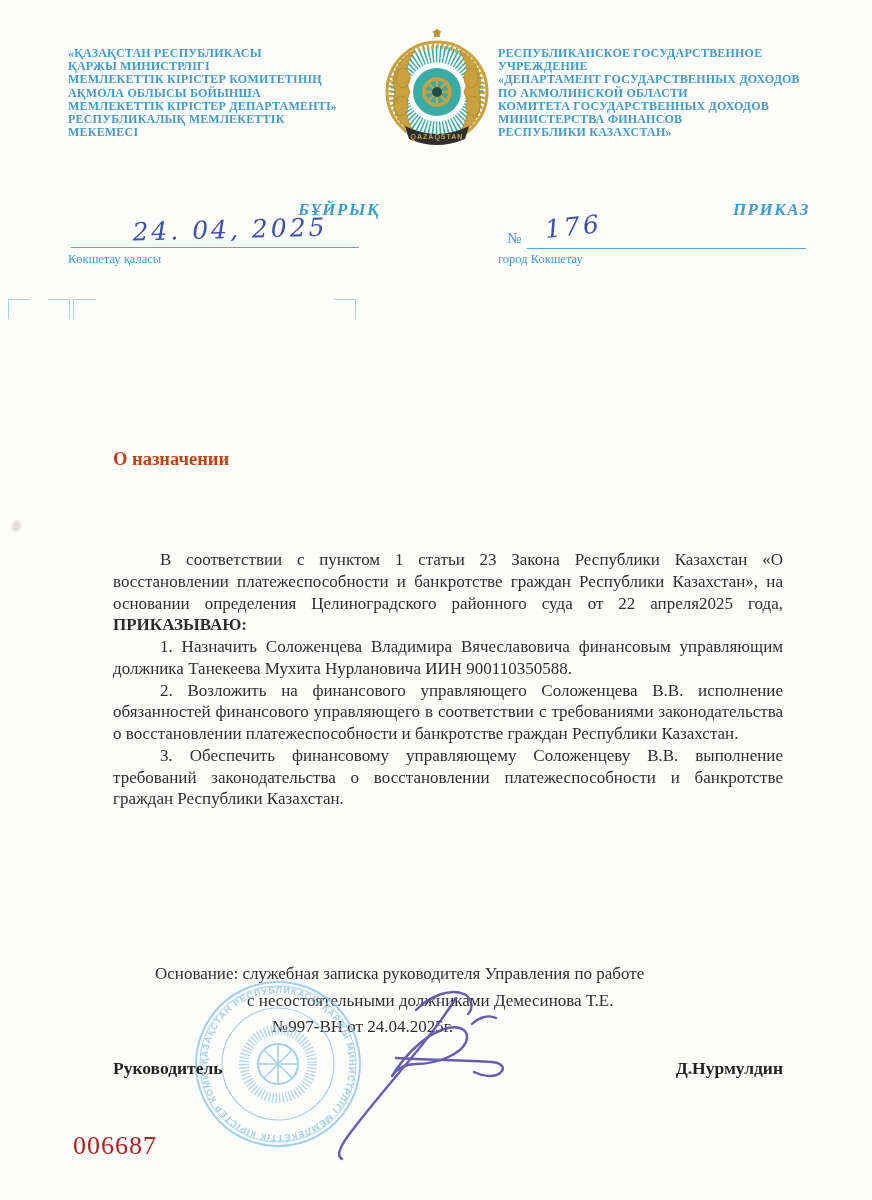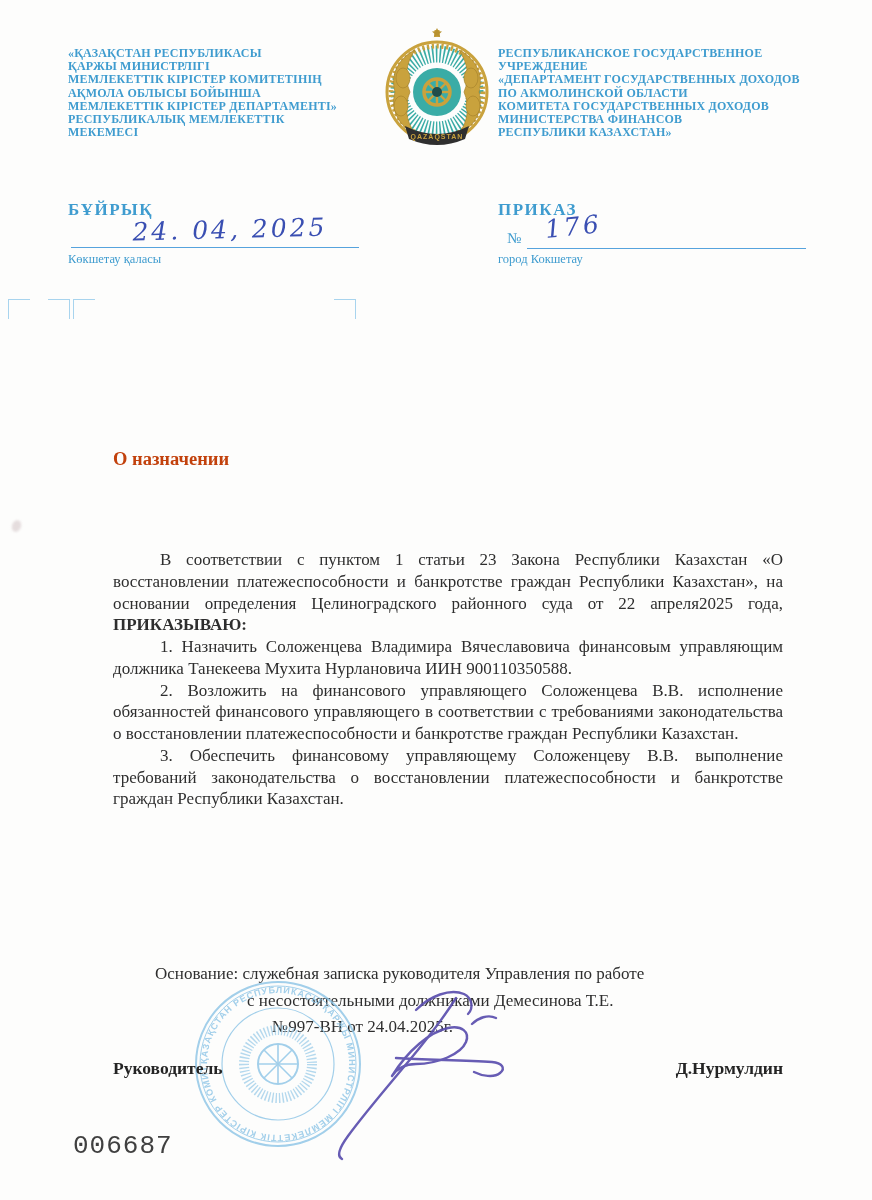--- a/index.html
+++ b/index.html
@@ -11,21 +11,21 @@
   
   .org-block{
     position:absolute;top:47px;width:312px;
     text-align:left;font-weight:bold;font-size:12px;line-height:13.2px;
     color:#3f9ccf;letter-spacing:.2px;
   }
   .org-left{left:68px;}
   .org-right{left:498px;}
   .emblem{position:absolute;left:381px;top:28px;width:112px;height:126px;}
   
-  .order-col{position:absolute;top:200px;width:312px;text-align:left;color:#3f9ccf;}
+  .order-col{position:absolute;top:200px;width:312px;text-align:right;color:#3f9ccf;font-style:italic;}
   .order-kk{left:68px;}
   .order-ru{left:498px;}
   .order-heading{font-weight:bold;font-size:17px;letter-spacing:1.5px;}
   .handwrit{
     font-family:"DejaVu Serif", serif;font-style:italic;color:#3a4fb2;
     font-size:25px;letter-spacing:3px;
   }
   .hw-date{position:absolute;left:120px;top:215px;width:220px;text-align:center;transform:rotate(-1.5deg);}
   .hw-num{position:absolute;left:545px;top:212px;transform:rotate(-6deg);}
   .num-sign{position:absolute;left:507px;top:230px;font-size:15px;color:#3f9ccf;}
@@ -62,21 +62,21 @@
   .sign-row{
     position:absolute;left:113px;top:1058px;width:670px;
     display:flex;justify-content:space-between;
     font-weight:bold;font-size:17.5px;color:#242424;
   }
   
   .seal{position:absolute;left:192px;top:978px;width:172px;height:172px;opacity:.8;}
   .ink-signature{position:absolute;left:296px;top:980px;width:218px;height:192px;}
   .form-number{
     position:absolute;left:73px;top:1131px;
-    font-family:Liberation Mono, monospace;font-size:26px;color:#404040;letter-spacing:1px;
+    font-family:Liberation Serif, serif;font-size:26px;color:#b91c1c;letter-spacing:1px;
   }
 </style>
 </head>
 <body>
 
 <div class="page">
 
   <div class="org-block org-left">
     <div>«ҚАЗАҚСТАН РЕСПУБЛИКАСЫ</div>
     <div>ҚАРЖЫ МИНИСТРЛІГІ</div>

